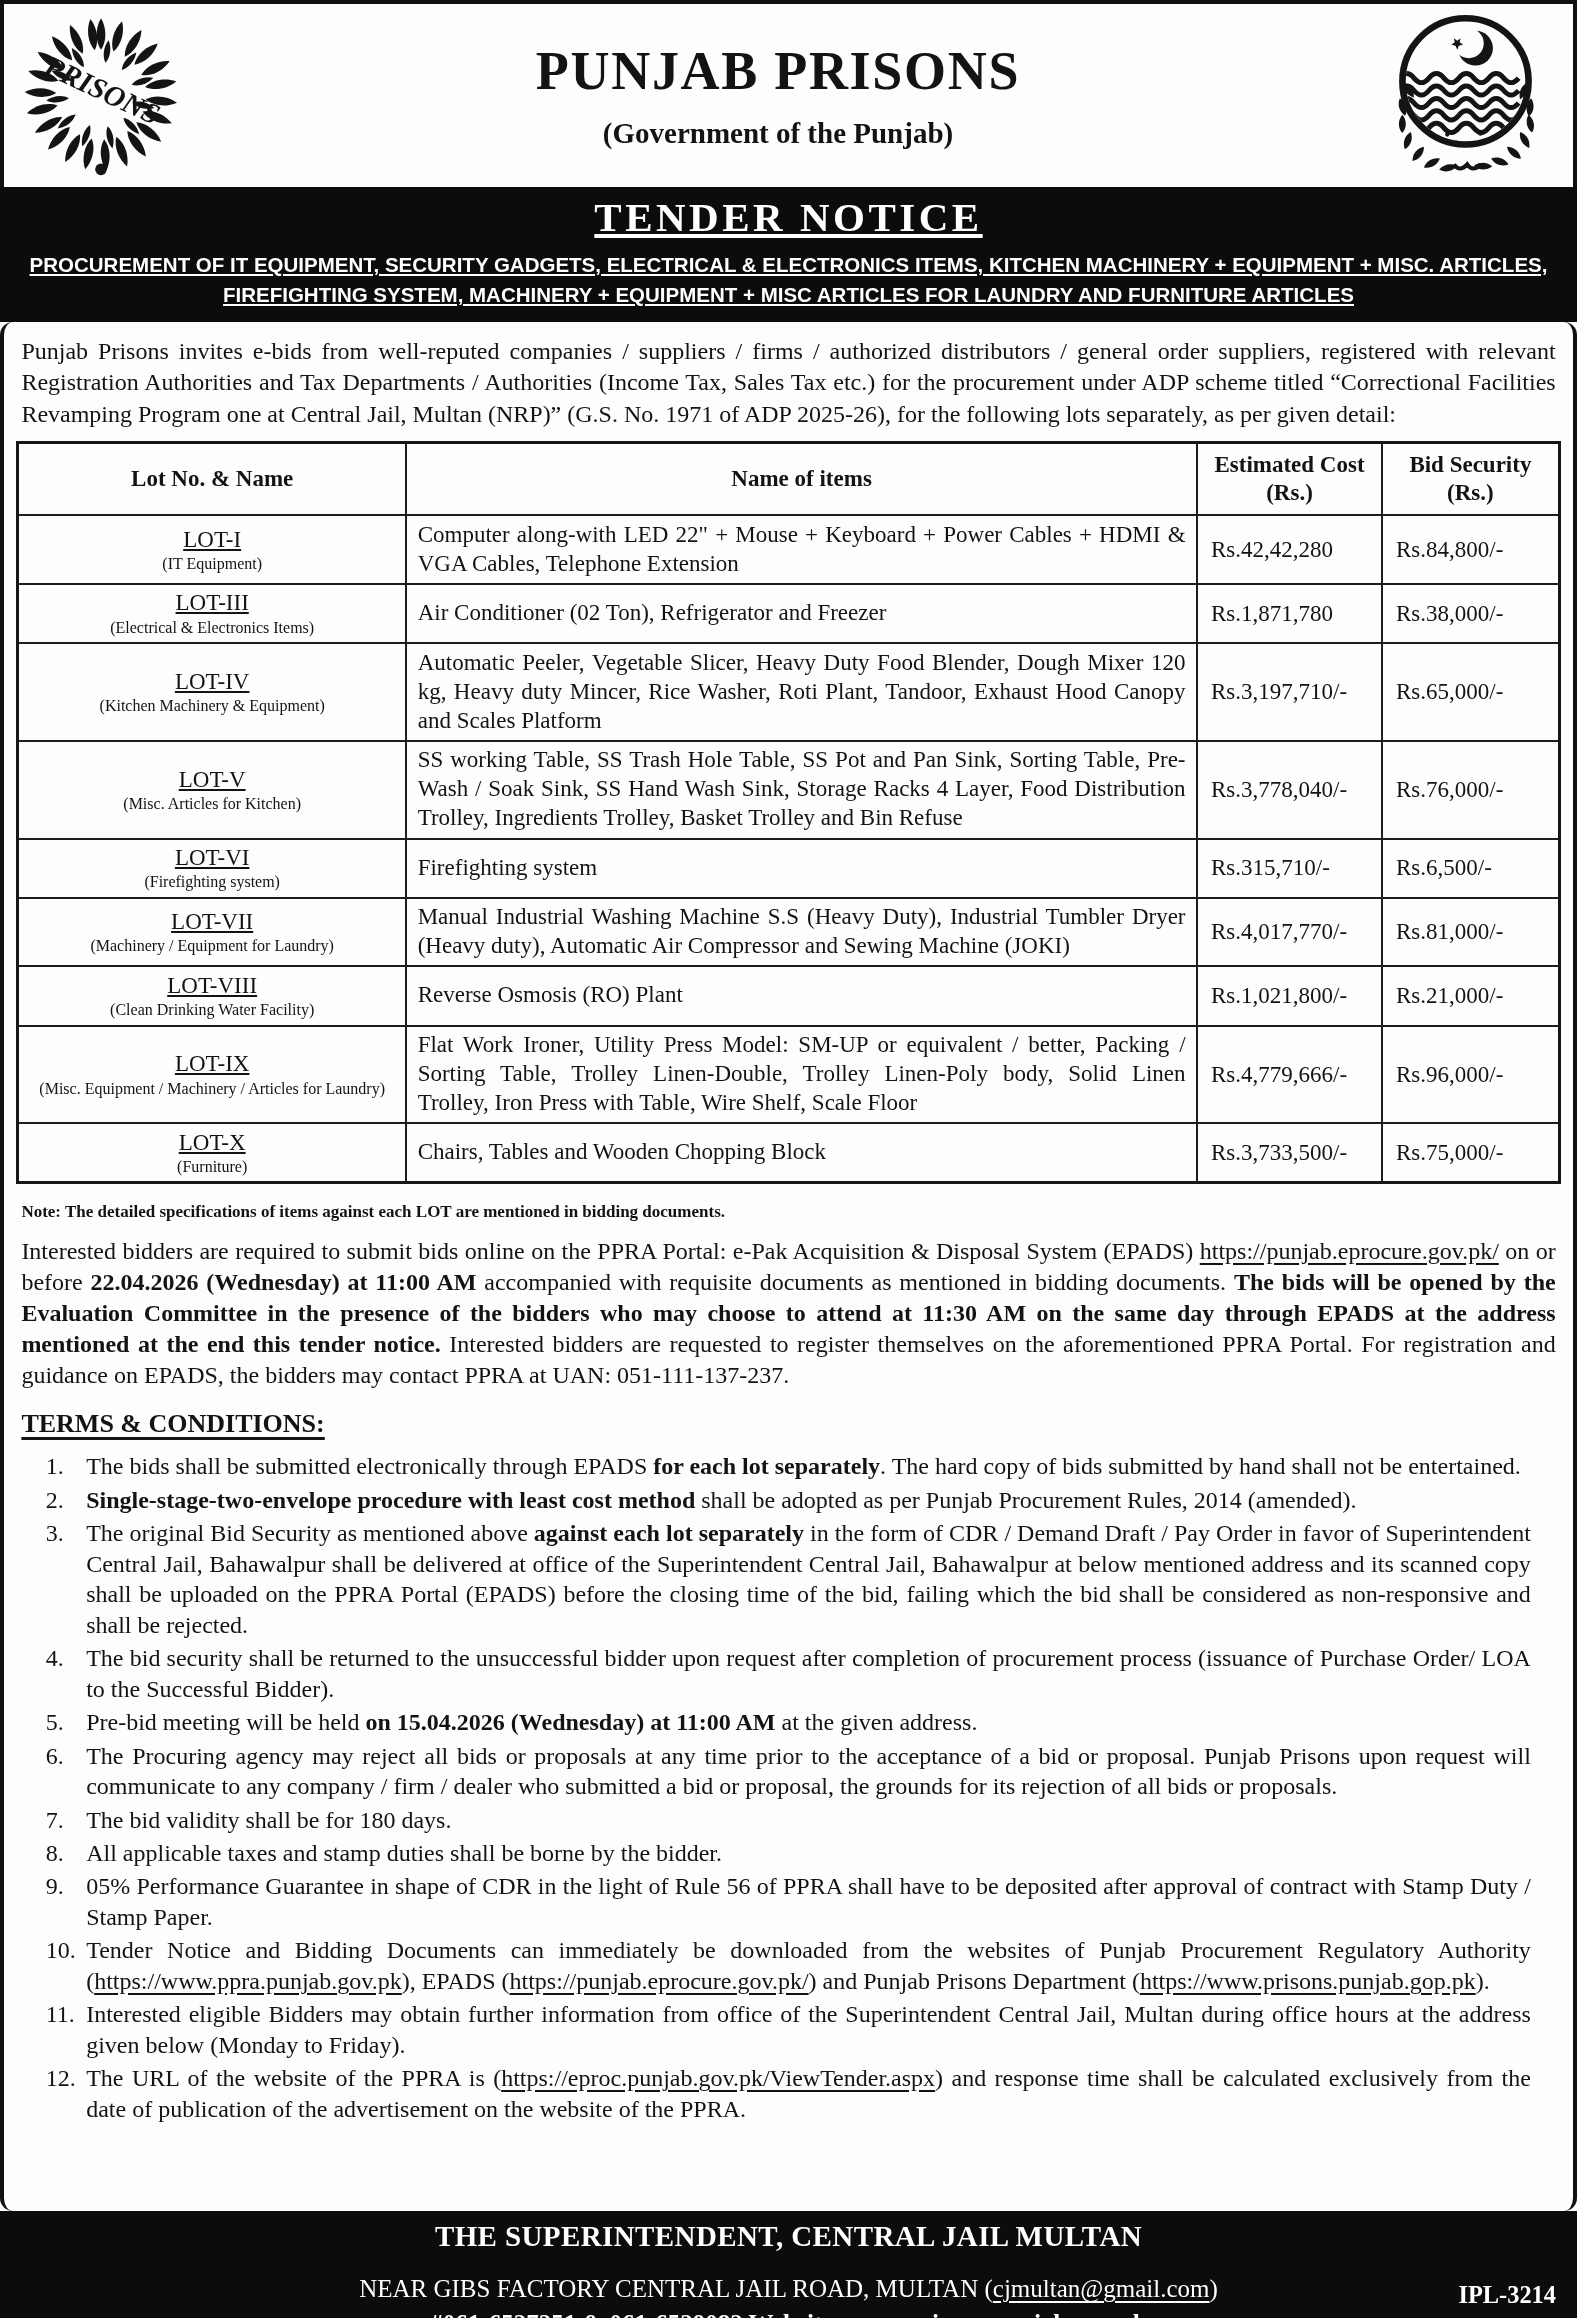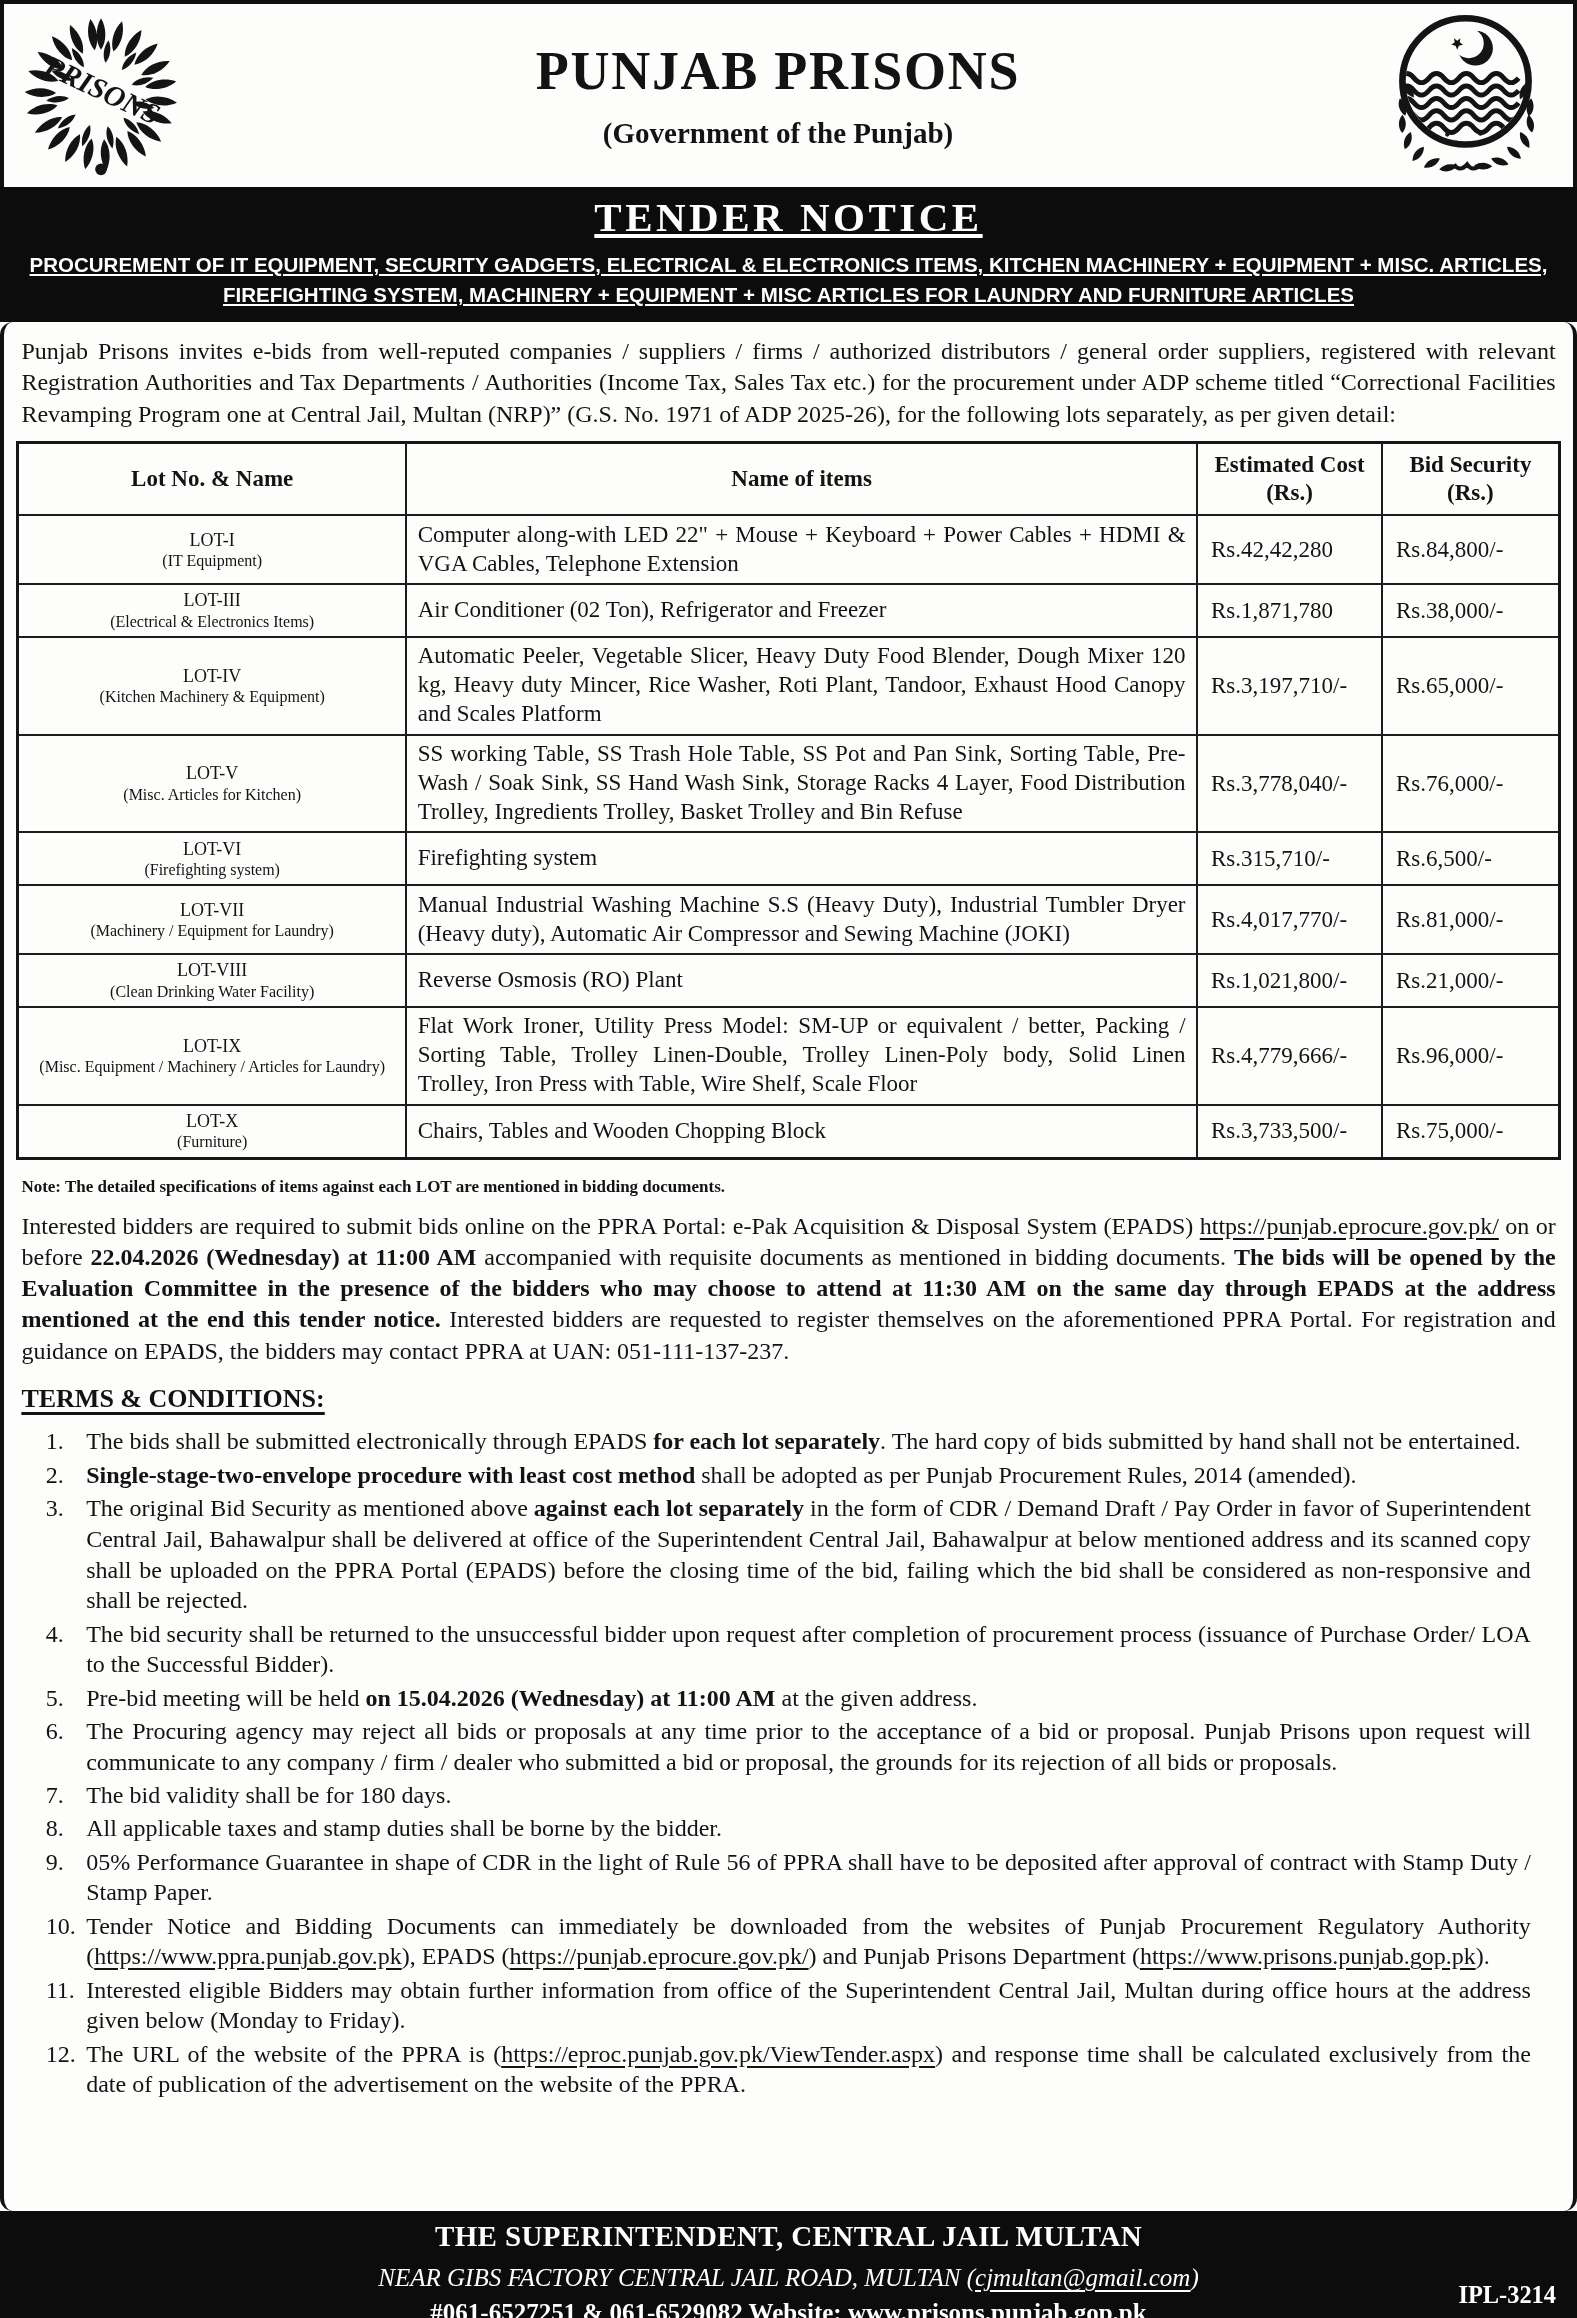--- a/index.html
+++ b/index.html
@@ -44,21 +44,21 @@
   }
   .intro{margin:5.2px 5.2px 0;text-align:justify;line-height:1.32;}
 
   table.lots{
     width:100%;border-collapse:collapse;margin-top:10.5px;
     font-size:23px;border:3.5px solid #161616;
   }
   .lots th,.lots td{border:2.6px solid #1d1d1d;vertical-align:middle;}
   .lots th{font-weight:bold;text-align:center;font-size:23px;line-height:1.22;padding:7px 5.2px;}
   td.c-lot{text-align:center;line-height:1.24;padding:4.4px 7px;}
-  td.c-lot .lot-no{font-size:18px;}
+  td.c-lot .lot-no{font-size:23px;text-decoration:underline;}
   td.c-lot .lot-name{font-size:16px;}
   td.c-items{text-align:justify;line-height:1.26;padding:4.4px 10.5px;}
   td.c-cost,td.c-sec{padding:4.4px 3.5px 4.4px 13px;line-height:1.2;}
   col.w1{width:25.2%;} col.w2{width:51.3%;} col.w3{width:12%;} col.w4{width:11.5%;}
 
   .note{margin:17.4px 5.2px 0;font-weight:bold;font-size:17px;}
   .submission{margin:14px 5.2px 0;text-align:justify;line-height:1.3;}
   .terms-heading{
     margin:17.4px 5.2px 0;font-size:26px;font-weight:bold;
     text-decoration:underline;text-decoration-thickness:2.6px;text-underline-offset:5.2px;
@@ -67,21 +67,21 @@
   .term{display:flex;line-height:1.28;margin-top:2.6px;}
   .term .num{flex:none;width:51px;padding-left:10.5px;}
   .term .term-text{flex:1;text-align:justify;}
 
   
   .footer{
     background:#0c0c0c;color:#fff;flex:none;height:108px;
     text-align:center;padding-top:9.6px;position:relative;margin-top:0;
   }
   .f1{font-size:29px;font-weight:bold;letter-spacing:0.4px;line-height:1.1;}
-  .f2{font-size:25px;margin-top:12px;line-height:1.1;font-style:italic;}
+  .f2{font-size:25px;margin-top:23px;line-height:1.1;}
   .f3{font-size:25px;font-weight:bold;margin-top:7px;line-height:1.1;}
   .ipl{position:absolute;right:21px;bottom:10.5px;font-size:24.4px;font-weight:bold;}
 
   svg text{font-family:"Liberation Serif",serif;}
 </style>
 </head>
 <body>
 
 <div class="page">
 

